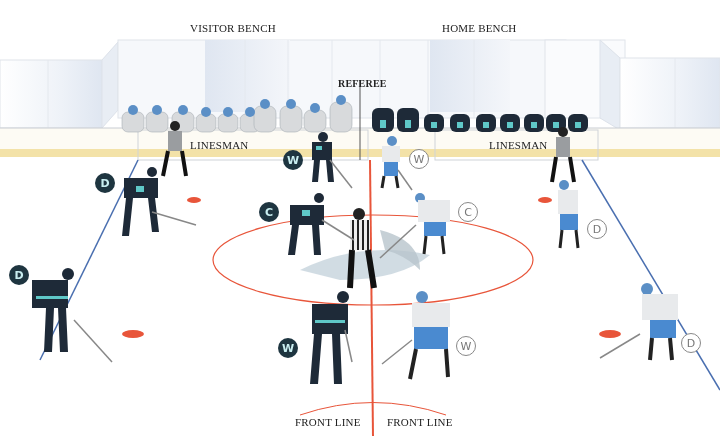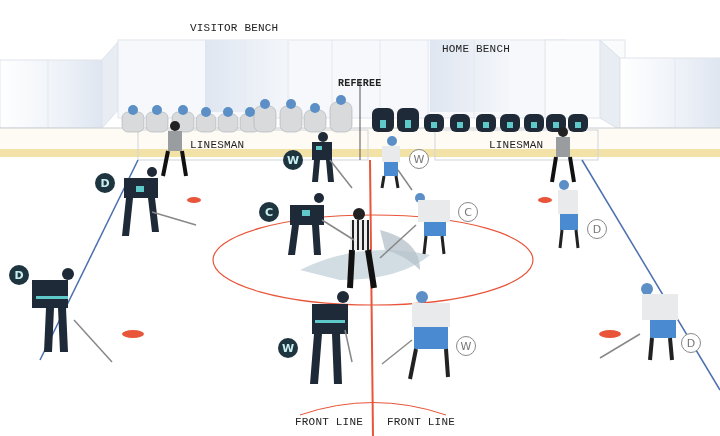--- a/index.html
+++ b/index.html
@@ -1,18 +1,18 @@
 <!DOCTYPE html>
 <html><head>
 <meta charset="utf-8">
 <style>
   html,body{margin:0;padding:0;background:#fff;}
   body{width:720px;height:436px;overflow:hidden;position:relative;font-family:"Liberation Sans",sans-serif;}
   .stage{position:absolute;left:0;top:0;width:720px;height:436px;}
-  .label{position:absolute;font-family:Liberation Mono, monospace;font-size:11px;color:#222;letter-spacing:0.2px;white-space:nowrap;}
+  .label{position:absolute;font-family:Liberation Serif, serif;font-size:11px;color:#222;letter-spacing:0.2px;white-space:nowrap;}
   .label.bold{font-weight:bold;text-align:center;}
   .badge{position:absolute;width:20px;height:20px;border-radius:50%;display:flex;align-items:center;justify-content:center;font-family:"DejaVu Sans",sans-serif;font-size:11px;font-weight:bold;box-sizing:border-box;}
   .badge.dark{background:#1e3540;color:#c9eef0;}
   .badge.light{background:#fff;color:#777;border:1.5px solid #888;font-weight:normal;}
   svg{position:absolute;left:0;top:0;}
 </style>
 </head>
 <body>
 
 <div class="stage">
@@ -213,21 +213,21 @@
           <circle cx="422" cy="297" r="6" fill="#5b8fc6"></circle>
           <rect x="412" y="303" width="38" height="24" fill="#e8eaec"></rect>
           <rect x="414" y="327" width="34" height="22" fill="#4a8ad0"></rect>
           <path d="M416,349 l-6,30 M446,349 l2,28" stroke="#222" stroke-width="4"></path>
           <line x1="412" y1="340" x2="382" y2="364" stroke="#888" stroke-width="1.5"></line>
         </g>
   </g>
 </svg>
 
 <div class="label" style="left:190px;top:22px;">VISITOR BENCH</div>
-<div class="label" style="left:442px;top:22px;margin-top:21px;">HOME BENCH</div>
+<div class="label" style="left:442px;top:22px;">HOME BENCH</div>
 <div class="label bold" style="left:338px;top:78px;font-size:10px;">REFEREE</div>
 <div class="label" style="left:190px;top:139px;">LINESMAN</div>
 <div class="label" style="left:489px;top:139px;">LINESMAN</div>
 <div class="label" style="left:295px;top:416px;">FRONT LINE</div>
 <div class="label" style="left:387px;top:416px;">FRONT LINE</div>
 
 <div class="badge dark" style="left:283px;top:150px;">W</div>
 <div class="badge dark" style="left:95px;top:173px;">D</div>
 <div class="badge dark" style="left:259px;top:202px;">C</div>
 <div class="badge dark" style="left:9px;top:265px;">D</div>

